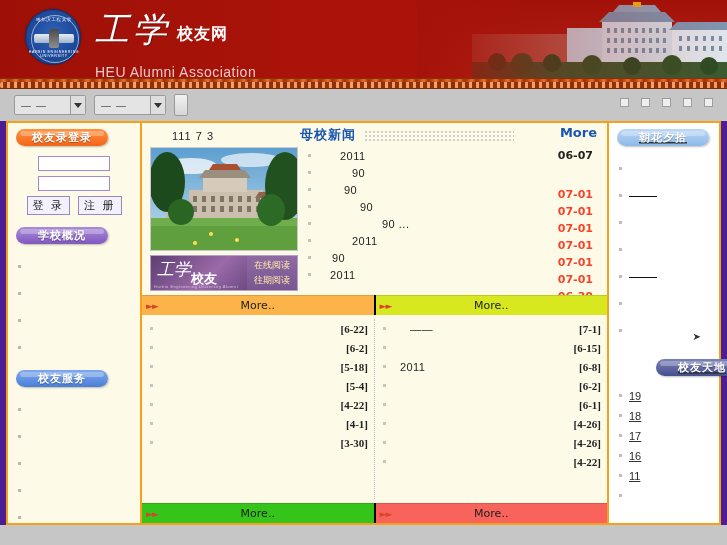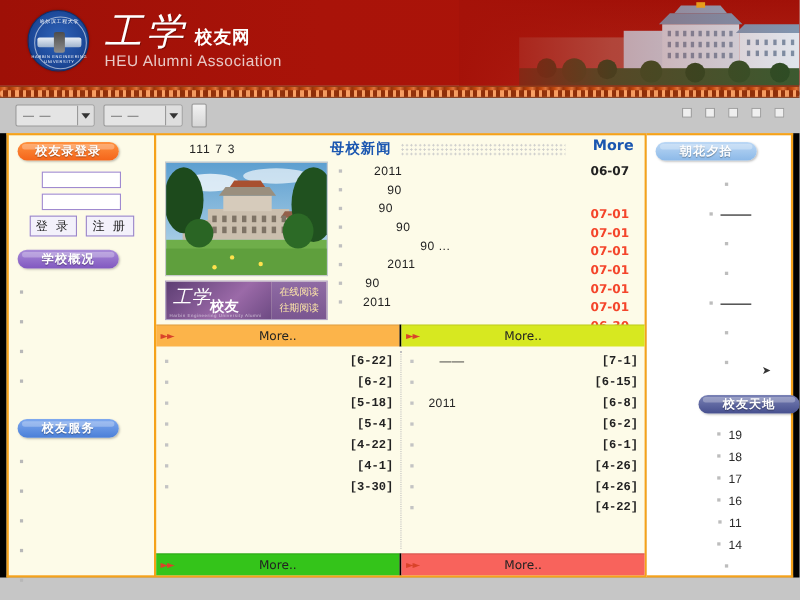--- a/index.html
+++ b/index.html
@@ -100,21 +100,21 @@
     color: #ffffff;
     margin-left: 6px;
     letter-spacing: 1px;
     padding-bottom: 2px;
   }
   .brand-en {
     font-family: "Liberation Sans", sans-serif;
     font-size: 14px;
     color: #e8c9c6;
     letter-spacing: .5px;
-    margin-top: 0;
+    margin-top: 17px;
   }
 
   
   .band {
     width: 727px; height: 11px;
     background:
       repeating-linear-gradient(90deg,
         #c2490f 0px, #e0743a 4px, #9c3409 8px, #c2490f 12px);
     border-top: 1px solid #8c2f08;
     border-bottom: 1px solid #7a2a07;
@@ -182,21 +182,21 @@
     border: 1px solid #9d9d9d;
     background: #efefef;
     display: block;
   }
 
   
   .page {
     width: 727px;
     height: 404px;
     display: flex;
-    background: #000000;
+    background: #4c1d95;
     padding: 0 6px;
   }
 
   .col-left {
     width: 134px;
     background: #fdfbe8;
     border: 2px solid #f5a21a;
     border-right: none;
     padding: 6px 0 0 0;
     position: relative;
@@ -205,25 +205,26 @@
     flex: 1;
     background: #fdfbe8;
     border-top: 2px solid #f5a21a;
     border-bottom: 2px solid #f5a21a;
     border-left: 2px solid #f5a21a;
     border-right: 2px solid #f5a21a;
     display: flex;
     flex-direction: column;
   }
   .col-right {
-    width: 133px;
+    width: 112px;
     background: #ffffff;
     border: 2px solid #f5a21a;
     border-left: none;
     position: relative;
+    text-decoration: underline;
   }
 
   
   .pill {
     width: 92px; height: 17px;
     margin: 0 auto 0 8px;
     border-radius: 9px;
     color: #fff;
     font-family: "DejaVu Sans", sans-serif;
     font-size: 11px;
@@ -466,26 +467,26 @@
     font-size: 11px;
   }
   .tc li .dot {
     width: 3px; height: 3px; background: #c4c4c4; margin-right: 6px; flex:0 0 3px;
   }
   .tc li .nm {
     flex: 1; white-space: nowrap; overflow: hidden; color:#262626;
     text-indent: 14px; letter-spacing: .4px;
   }
   .tc li .dt {
-    font-family: Liberation Mono, monospace;
+    font-family: Liberation Serif, serif;
     font-size: 11px; font-weight: bold; color: #222;
   }
 
   
-  .rlist { list-style: none; margin: 0; padding: 10px 0 0 20px; text-align: center; }
+  .rlist { list-style: none; margin: 0; padding: 10px 0 0 10px; }
   .rlist li {
     height: 27px; line-height: 27px;
     font-size: 11px; color: #2b2b2b;
     white-space: nowrap; overflow: hidden;
   }
   .rlist li .dot {
     display:inline-block; width:3px;height:3px;background:#bdbdbd;
     margin-right: 7px; vertical-align: 3px;
   }
   .rlist.tight li { height: 20px; line-height: 20px; }
@@ -634,21 +635,21 @@
     </div>
 
     <div class="pill pill-purple" style="margin-top:10px">学校概况</div>
     <ul class="side-list wide">
       <li><span class="dot"></span><span class="txt"></span></li>
       <li><span class="dot"></span><span class="txt"></span></li>
       <li><span class="dot"></span><span class="txt"></span></li>
       <li><span class="dot"></span><span class="txt"></span></li>
     </ul>
 
-    <div class="pill pill-blue" style="margin-top:20px">校友服务</div>
+    <div class="pill pill-blue" style="margin-top:9px">校友服务</div>
     <ul class="side-list wide">
       <li><span class="dot"></span><span class="txt"></span></li>
       <li><span class="dot"></span><span class="txt"></span></li>
       <li><span class="dot"></span><span class="txt"></span></li>
       <li><span class="dot"></span><span class="txt"></span></li>
       <li><span class="dot"></span><span class="txt"></span></li>
       <li><span class="txt"></span></li>
     </ul>
 
   </div>
@@ -905,17 +906,16 @@
 
     <div class="cursor-mark">➤</div>
 
     <div class="pill pill-navy" style="margin-top:14px">校友天地</div>
     <ul class="rlist tight">
       <li><span class="dot"></span><span>19</span></li>
       <li><span class="dot"></span><span>18</span></li>
       <li><span class="dot"></span><span>17</span></li>
       <li><span class="dot"></span><span>16</span></li>
       <li><span class="dot"></span><span>11</span></li>
-      <li><span class="dot"></span><span>14</span></li>
       <li><span class="dot"></span><span></span></li>
     </ul>
   </div>
 </div>
 
 </body></html>

